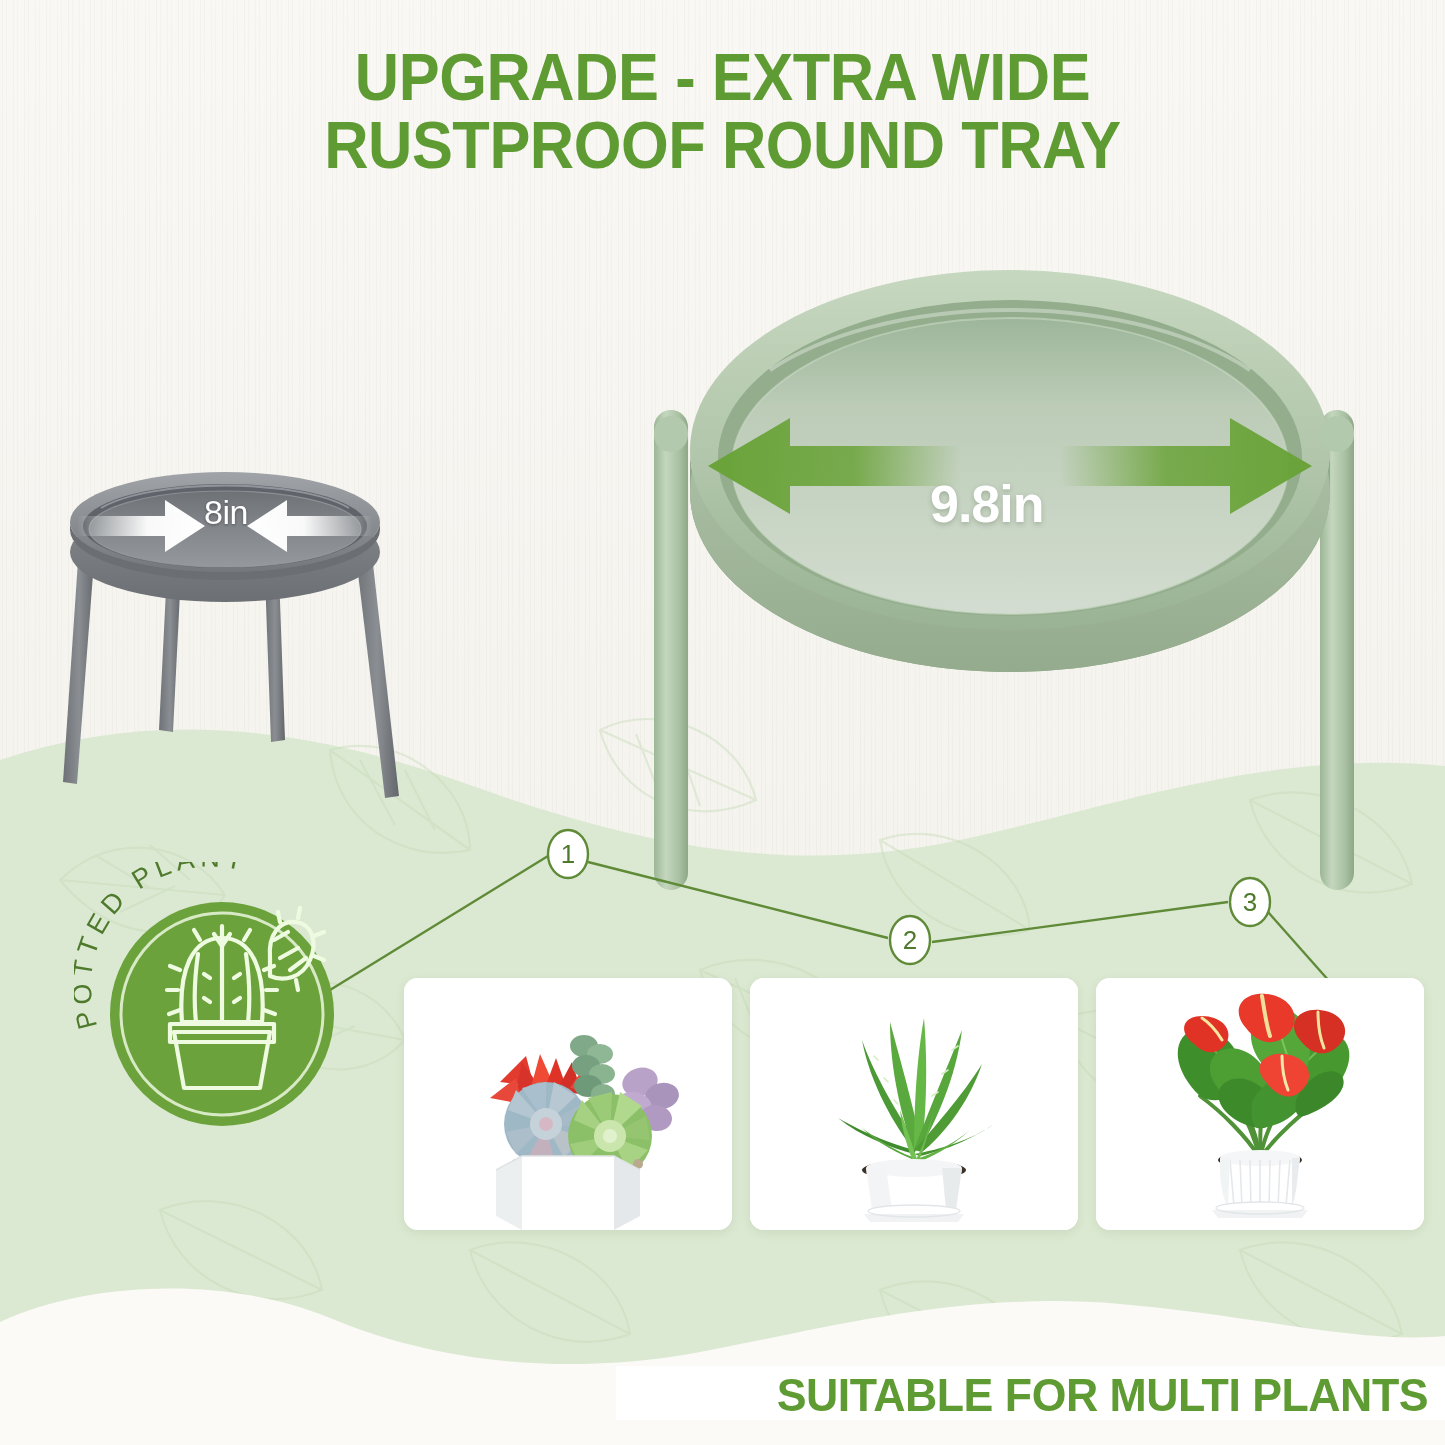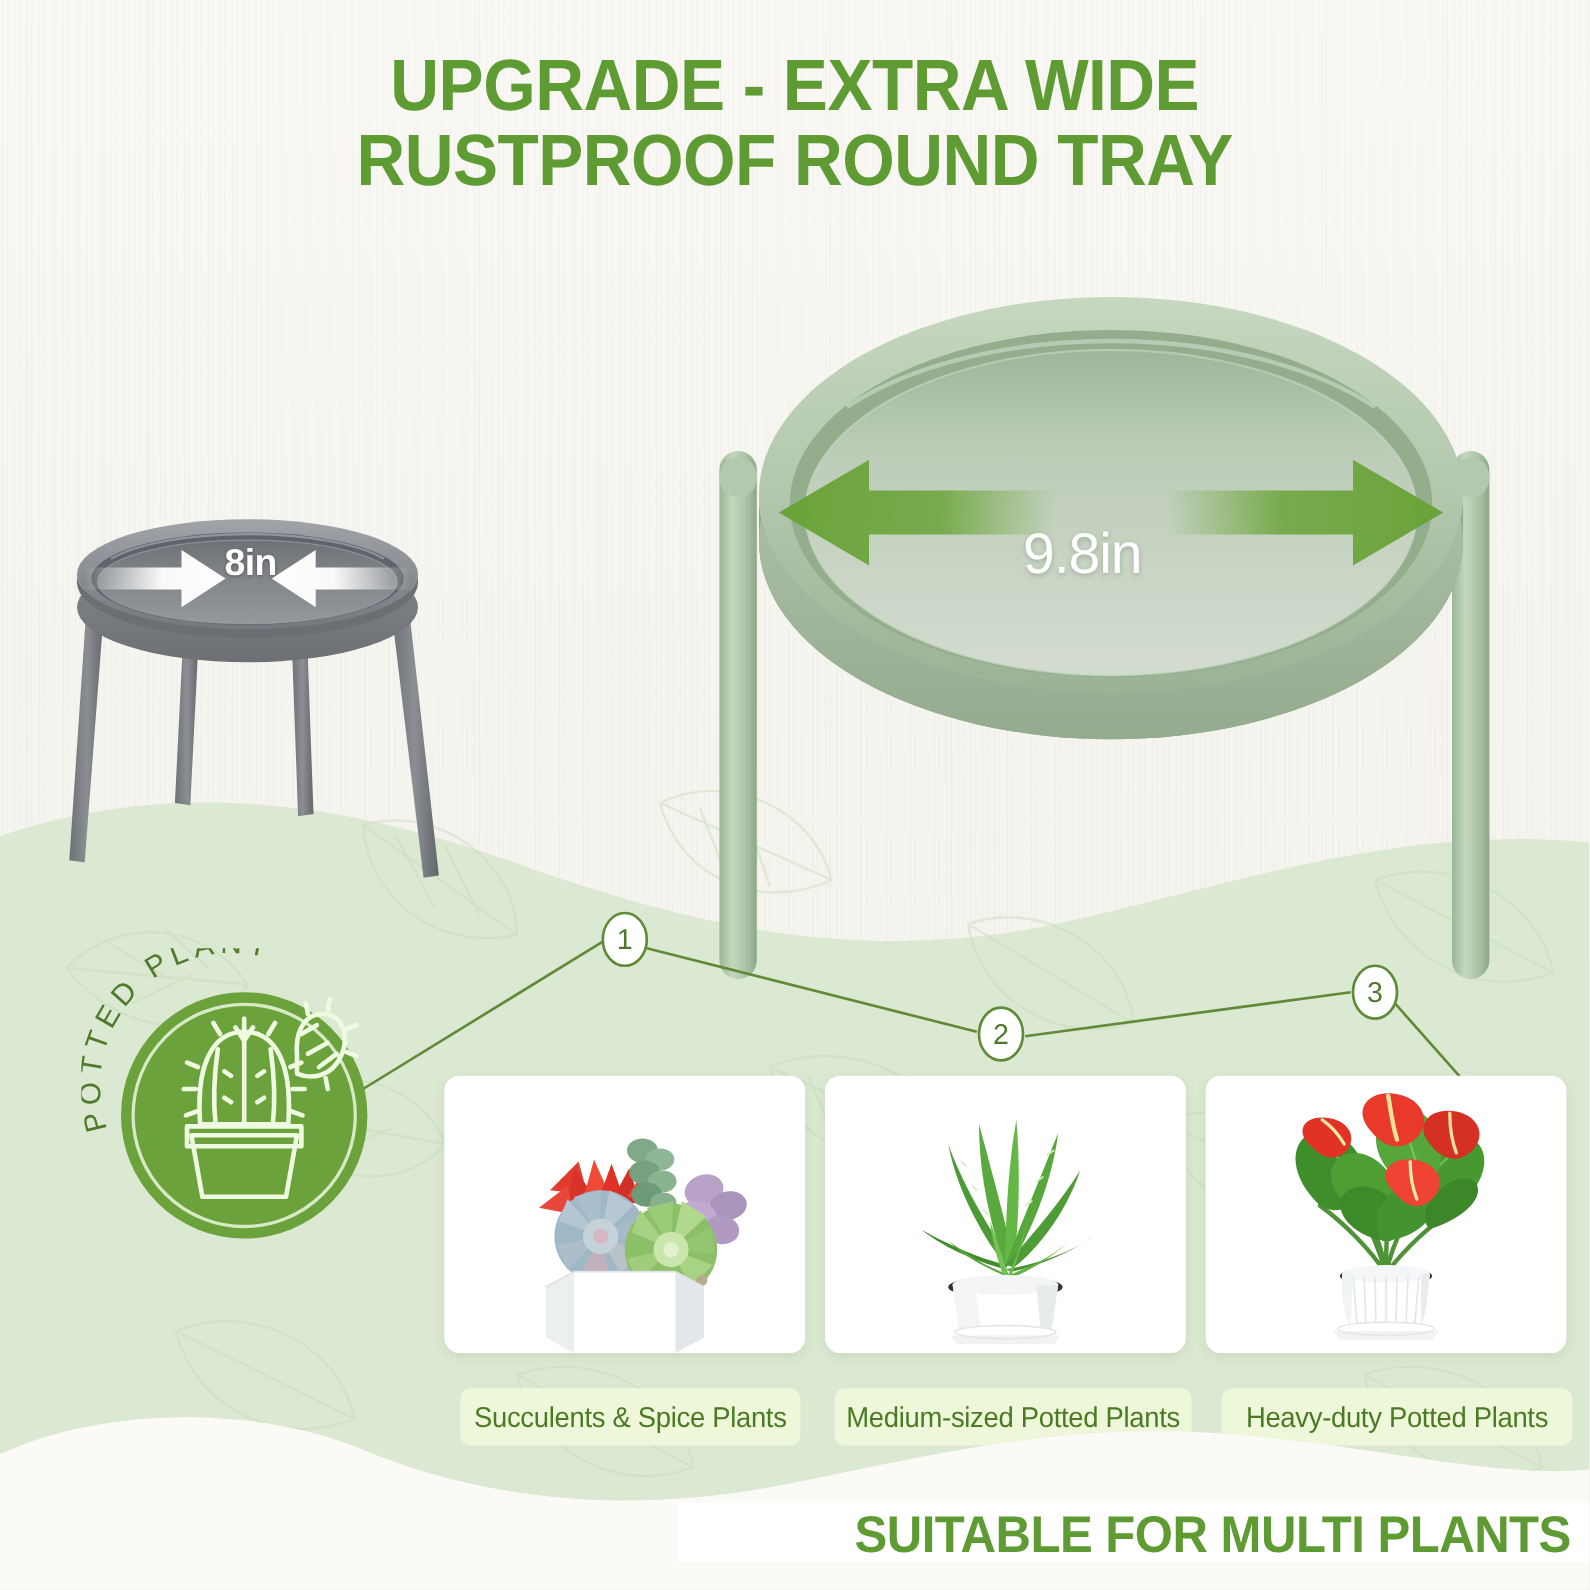--- a/index.html
+++ b/index.html
@@ -44,40 +44,40 @@
     font-weight:bold;font-size:66px;line-height:1.03;
     letter-spacing:-0.5px;
     transform:scaleX(0.93);transform-origin:center top;
     white-space:pre-line;
   }
 
   
   .gray-stand{position:absolute;left:55px;top:430px;width:400px;height:420px;}
   .dim-8in{
     position:absolute;left:204px;top:493px;
-    color:#ffffff;font-weight:bold;font-size:34px;
+    color:#ffffff;font-weight:normal;font-size:34px;
     text-shadow:0 1px 3px rgba(0,0,0,.35);
     letter-spacing:-0.5px;
   }
 
   
   .vs{
     position:absolute;left:470px;top:536px;
     font-size:76px;font-weight:bold;font-style:italic;
     color:#5f9b33;letter-spacing:-2px;
     -webkit-text-stroke:5px #ffffff;
     paint-order:stroke fill;
     filter:drop-shadow(0 0 1.5px #4d7f2a) drop-shadow(0 2px 3px rgba(90,130,60,.35));
   }
 
   
   .green-stand{position:absolute;left:630px;top:270px;width:760px;height:620px;}
   .dim-98{
     position:absolute;left:930px;top:474px;
-    color:#ffffff;font-weight:normal;font-size:52px;
+    color:#ffffff;font-weight:bold;font-size:52px;
     letter-spacing:-1px;
     text-shadow:0 2px 5px rgba(70,90,60,.30);
   }
 
   
   .badge{position:absolute;left:74px;top:862px;width:290px;height:290px;}
 
   
   .connector{position:absolute;left:0;top:690px;width:1445px;height:560px;}
 
@@ -526,25 +526,20 @@
           <path d="M196,180 L204,180 L202,196 C201,210 198,224 196,228 Z" fill="#e8ecee"></path>
 
           <ellipse cx="164" cy="232" rx="48" ry="8" fill="#ffffff"></ellipse>
           <path d="M116,232 L212,232 L206,240 L122,240 Z" fill="#f0f2f3"></path>
           <ellipse cx="164" cy="230" rx="44" ry="6" fill="none" stroke="#e2e6e8" stroke-width="1.3"></ellipse>
         </g>
       </svg>
     </div>
   </div>
 
-  <div class="pills">
-    <div class="pill p1">Succulents &amp; Spice Plants</div>
-    <div class="pill p2">Medium-sized Potted Plants</div>
-    <div class="pill p3">Heavy-duty Potted Plants</div>
-  </div>
 
   <svg class="white-wave" viewBox="0 0 1445 180" preserveAspectRatio="none">
     <path d="M0,52 C90,10 230,6 330,48 C430,90 560,108 700,82 C820,60 960,20 1120,34 C1260,46 1360,74 1445,66 L1445,180 L0,180 Z" fill="#fbfaf7"></path>
   </svg>
 
   <div class="footer-band"></div>
   <div class="footer-text">SUITABLE FOR MULTI PLANTS</div>
 
 </div>
 

